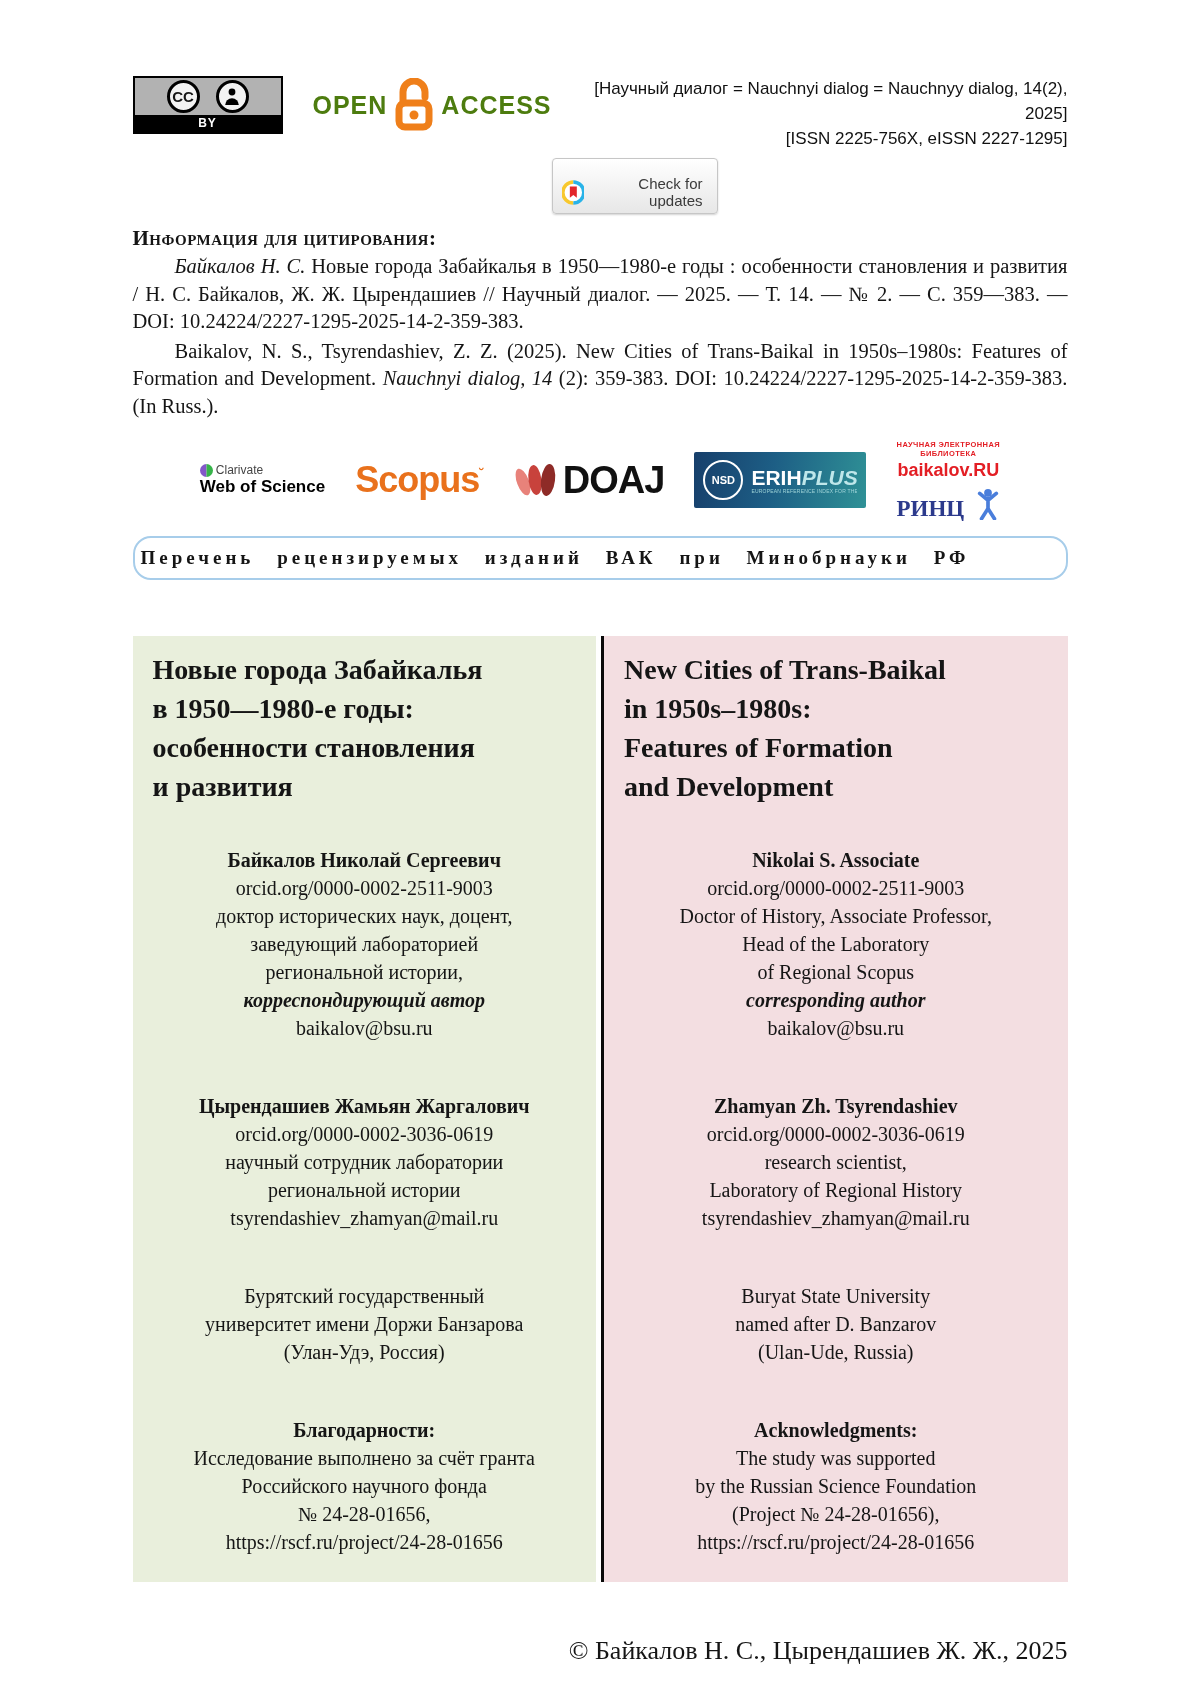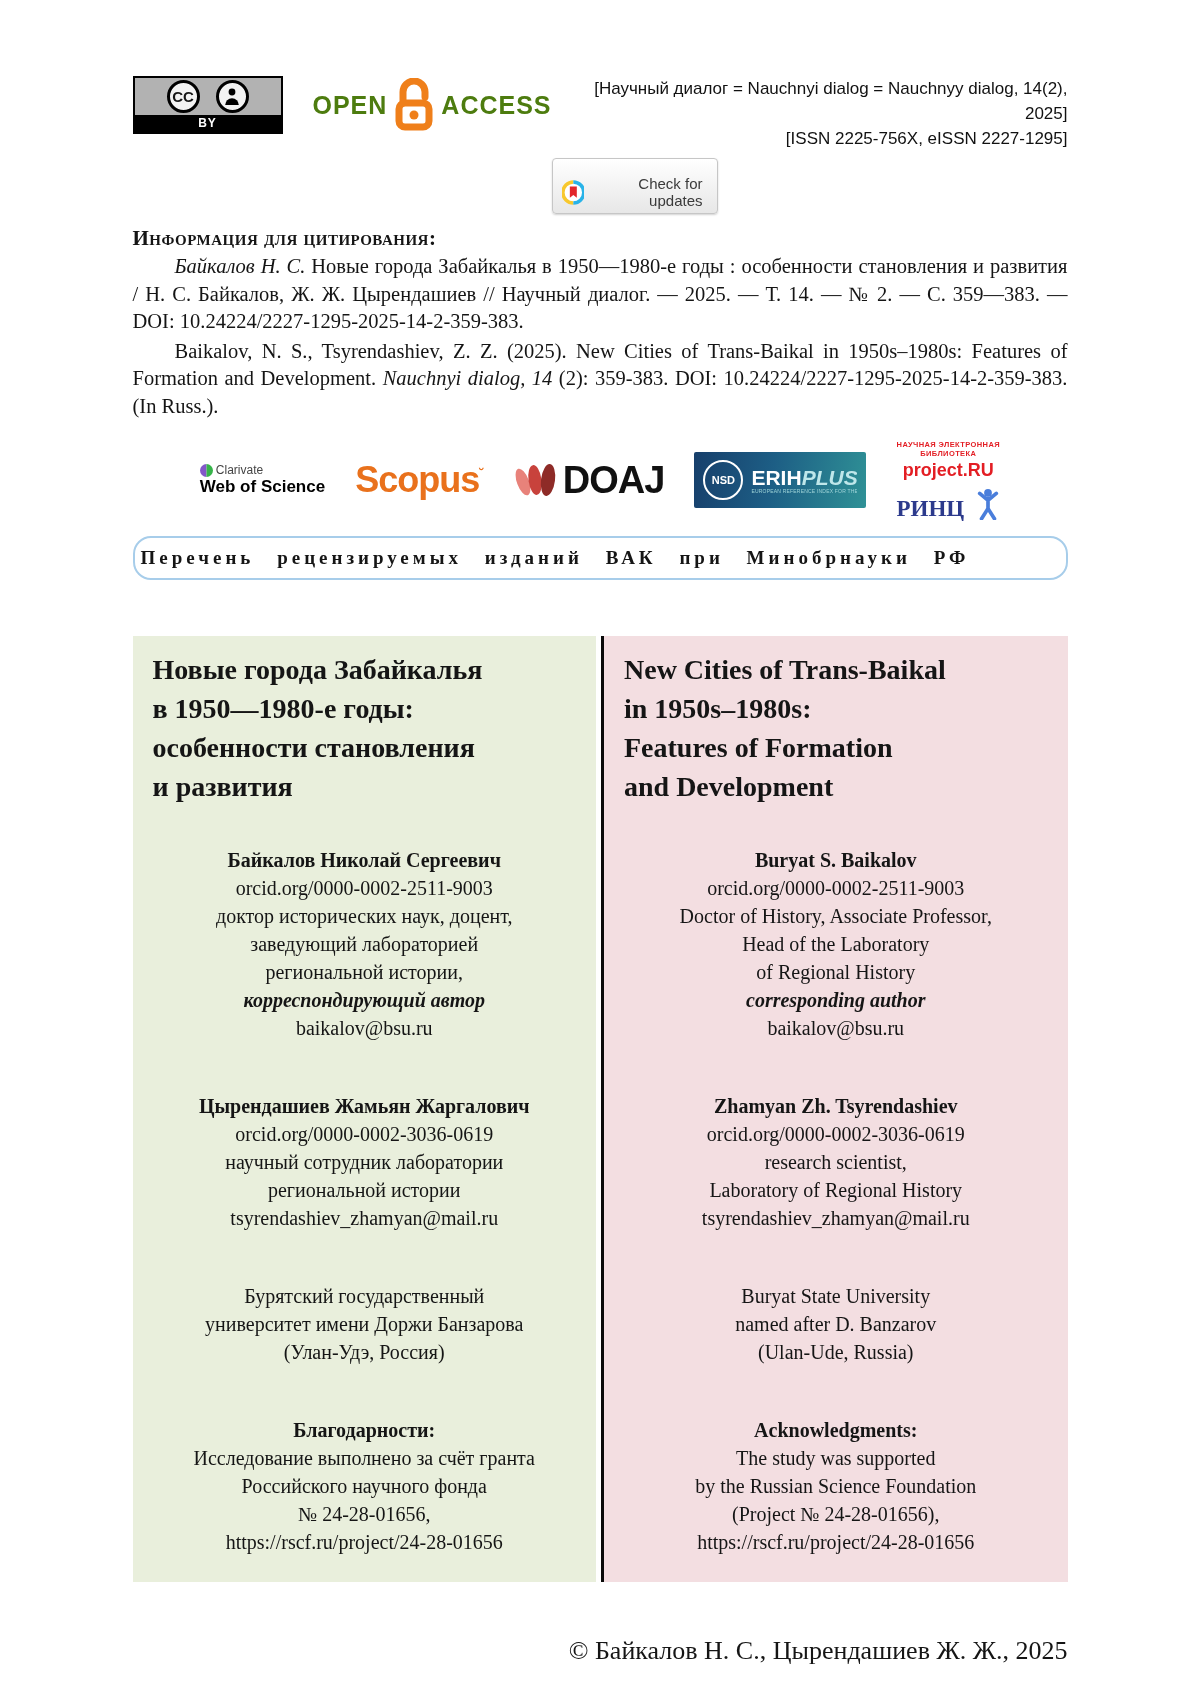--- a/index.html
+++ b/index.html
@@ -186,21 +186,21 @@
       <div class="nsd-circle">NSD</div>
       <div class="erih-text">
         <div class="erih-name"><span>ERIH</span><span class="plus">PLUS</span></div>
         <div class="erih-sub">EUROPEAN REFERENCE INDEX FOR THE HUMANITIES AND SOCIAL SCIENCES</div>
       </div>
     </div>
 
     <div class="elib-block">
       <div class="elib-top">НАУЧНАЯ ЭЛЕКТРОННАЯ</div>
       <div class="elib-top">БИБЛИОТЕКА</div>
-      <div class="elib-name">project.RU</div>
+      <div class="elib-name">baikalov.RU</div>
       <div class="rinc-row">
         <span class="rinc-name">РИНЦ</span>
         <svg width="24" height="32" viewBox="0 0 26 34">
           <circle cx="13" cy="5" r="4.2" fill="#4a7edb"></circle>
           <path d="M13 11 V22 M13 13 L4 5.5 M13 13 L22 5.5 M13 22 L6 33 M13 22 L20 33" stroke="#4a7edb" stroke-width="4" stroke-linecap="round" fill="none"></path>
         </svg>
       </div>
     </div>
   </div>
 
@@ -255,25 +255,25 @@
 
     <div class="col col-right">
       <div class="col-title">
         <div>New Cities of Trans-Baikal</div>
         <div>in 1950s–1980s:</div>
         <div>Features of Formation</div>
         <div>and Development</div>
       </div>
 
       <div class="block">
-        <div class="author-name">Buryat S. Baikalov</div>
+        <div class="author-name">Nikolai S. Associate</div>
         <div>orcid.org/0000-0002-2511-9003</div>
         <div>Doctor of History, Associate Professor,</div>
         <div>Head of the Laboratory</div>
-        <div>of Regional History</div>
+        <div>of Regional Scopus</div>
         <div class="role-line">corresponding author</div>
         <div>baikalov@bsu.ru</div>
       </div>
 
       <div class="block">
         <div class="author-name">Zhamyan Zh. Tsyrendashiev</div>
         <div>orcid.org/0000-0002-3036-0619</div>
         <div>research scientist,</div>
         <div>Laboratory of Regional History</div>
         <div>tsyrendashiev_zhamyan@mail.ru</div>

